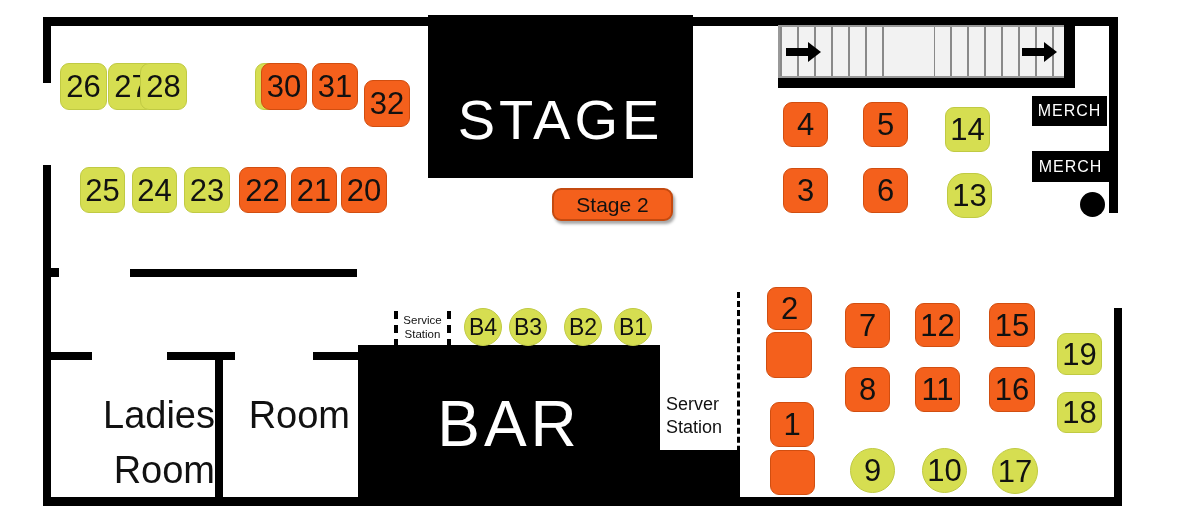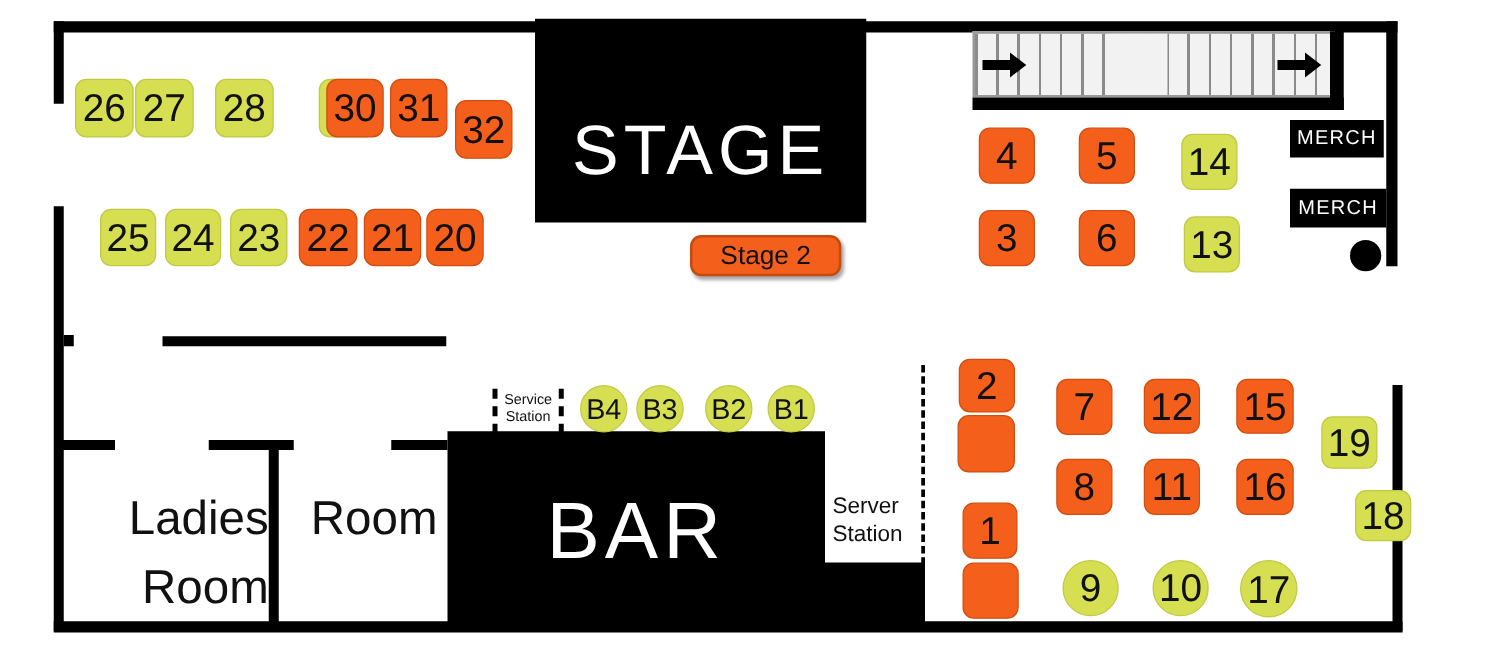--- a/index.html
+++ b/index.html
@@ -118,47 +118,47 @@
 
   <div class="label server-label" style="left:666px;top:393px;">
     <div>Server</div>
     <div>Station</div>
   </div>
   <div class="dashed-v" style="left:737px;top:292px;height:205px;"></div>
 
   <div>
       <div class="table green" style="left: 60px; top: 63px; width: 47px; height: 47px; font-size: 31px;">26</div>
       <div class="table green" style="left: 108px; top: 63px; width: 47px; height: 47px; font-size: 31px;">27</div>
-      <div class="table green" style="left: 172px; top: 63px; width: 47px; height: 47px; font-size: 31px;">28</div>
+      <div class="table green" style="left: 140px; top: 63px; width: 47px; height: 47px; font-size: 31px;">28</div>
       <div class="table green" style="left: 210px; top: 63px; width: 47px; height: 47px; font-size: 31px; margin-left: 45px;">29</div>
       <div class="table orange" style="left: 261px; top: 63px; width: 46px; height: 47px; font-size: 31px;">30</div>
       <div class="table orange" style="left: 312px; top: 63px; width: 46px; height: 47px; font-size: 31px;">31</div>
       <div class="table orange" style="left: 364px; top: 63px; width: 46px; height: 47px; font-size: 31px; margin-top: 17px;">32</div>
       <div class="table green" style="left: 80px; top: 167px; width: 45px; height: 46px; font-size: 31px;">25</div>
       <div class="table green" style="left: 132px; top: 167px; width: 45px; height: 46px; font-size: 31px;">24</div>
       <div class="table green" style="left: 184px; top: 167px; width: 46px; height: 46px; font-size: 31px;">23</div>
       <div class="table orange" style="left: 239px; top: 167px; width: 47px; height: 46px; font-size: 31px;">22</div>
       <div class="table orange" style="left: 291px; top: 167px; width: 46px; height: 46px; font-size: 31px;">21</div>
       <div class="table orange" style="left: 341px; top: 167px; width: 46px; height: 46px; font-size: 31px;">20</div>
       <div class="table orange" style="left: 783px; top: 102px; width: 45px; height: 45px; font-size: 31px;">4</div>
       <div class="table orange" style="left: 863px; top: 102px; width: 45px; height: 45px; font-size: 31px;">5</div>
       <div class="table green" style="left: 945px; top: 107px; width: 45px; height: 45px; font-size: 31px;">14</div>
       <div class="table orange" style="left: 783px; top: 168px; width: 45px; height: 45px; font-size: 31px;">3</div>
       <div class="table orange" style="left: 863px; top: 168px; width: 45px; height: 45px; font-size: 31px;">6</div>
-      <div class="table green" style="left: 947px; top: 173px; width: 45px; height: 45px; font-size: 31px;">13</div>
+      <div class="table green" style="left: 947px; top: 173px; width: 45px; height: 45px; font-size: 31px; border-radius: 17px;">13</div>
       <div class="table orange" style="left: 767px; top: 287px; width: 45px; height: 43px; font-size: 31px;">2</div>
       <div class="table orange" style="left: 766px; top: 332px; width: 46px; height: 46px; font-size: 31px;"></div>
       <div class="table orange" style="left: 845px; top: 303px; width: 45px; height: 45px; font-size: 31px;">7</div>
       <div class="table orange" style="left: 915px; top: 303px; width: 45px; height: 44px; font-size: 31px;">12</div>
       <div class="table orange" style="left: 989px; top: 303px; width: 46px; height: 44px; font-size: 31px;">15</div>
       <div class="table orange" style="left: 845px; top: 367px; width: 45px; height: 45px; font-size: 31px;">8</div>
       <div class="table orange" style="left: 915px; top: 367px; width: 45px; height: 45px; font-size: 31px;">11</div>
       <div class="table orange" style="left: 989px; top: 367px; width: 46px; height: 45px; font-size: 31px;">16</div>
       <div class="table green" style="left: 1057px; top: 333px; width: 45px; height: 42px; font-size: 31px;">19</div>
-      <div class="table green" style="left: 1057px; top: 392px; width: 45px; height: 41px; font-size: 31px; margin-left: 27px;">18</div>
+      <div class="table green" style="left: 1057px; top: 392px; width: 45px; height: 41px; font-size: 31px;">18</div>
       <div class="table orange" style="left: 770px; top: 402px; width: 44px; height: 45px; font-size: 31px;">1</div>
       <div class="table orange" style="left: 770px; top: 450px; width: 45px; height: 45px; font-size: 31px;"></div>
       <div class="table green circle" style="left: 850px; top: 448px; width: 45px; height: 45px; font-size: 31px;">9</div>
       <div class="table green circle" style="left: 922px; top: 448px; width: 45px; height: 45px; font-size: 31px;">10</div>
       <div class="table green circle" style="left: 992px; top: 448px; width: 46px; height: 46px; font-size: 31px;">17</div>
       <div class="table green circle" style="left: 464px; top: 308px; width: 38px; height: 38px; font-size: 23px;">B4</div>
       <div class="table green circle" style="left: 509px; top: 308px; width: 38px; height: 38px; font-size: 23px;">B3</div>
       <div class="table green circle" style="left: 564px; top: 308px; width: 38px; height: 38px; font-size: 23px;">B2</div>
       <div class="table green circle" style="left: 614px; top: 308px; width: 38px; height: 38px; font-size: 23px;">B1</div>
     </div>

